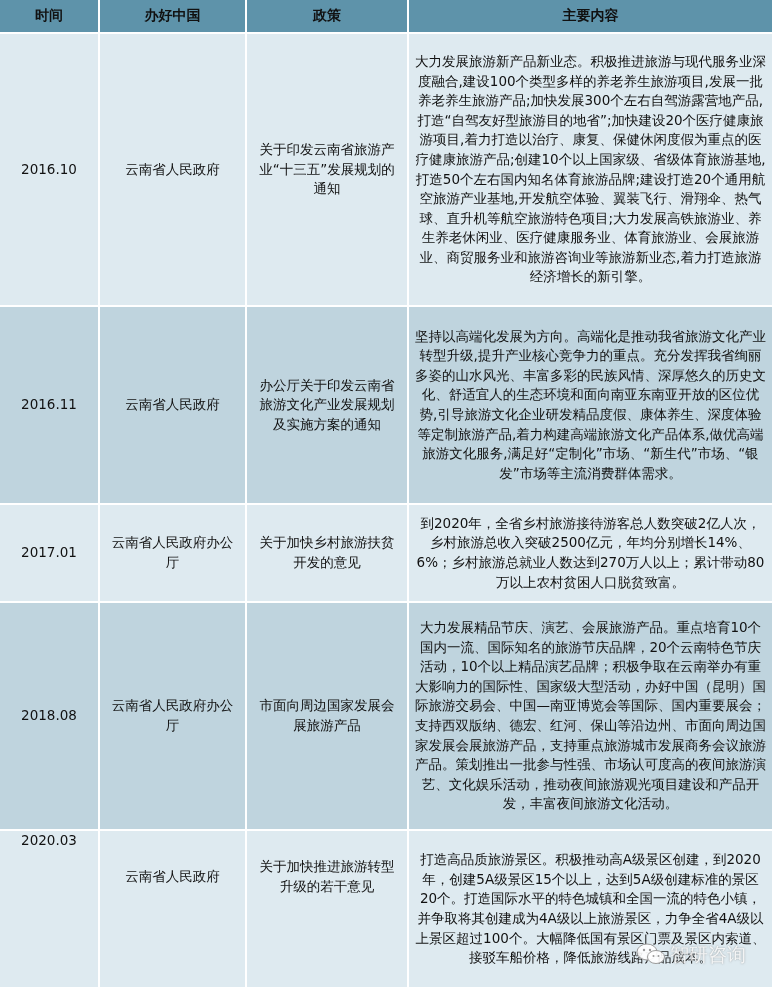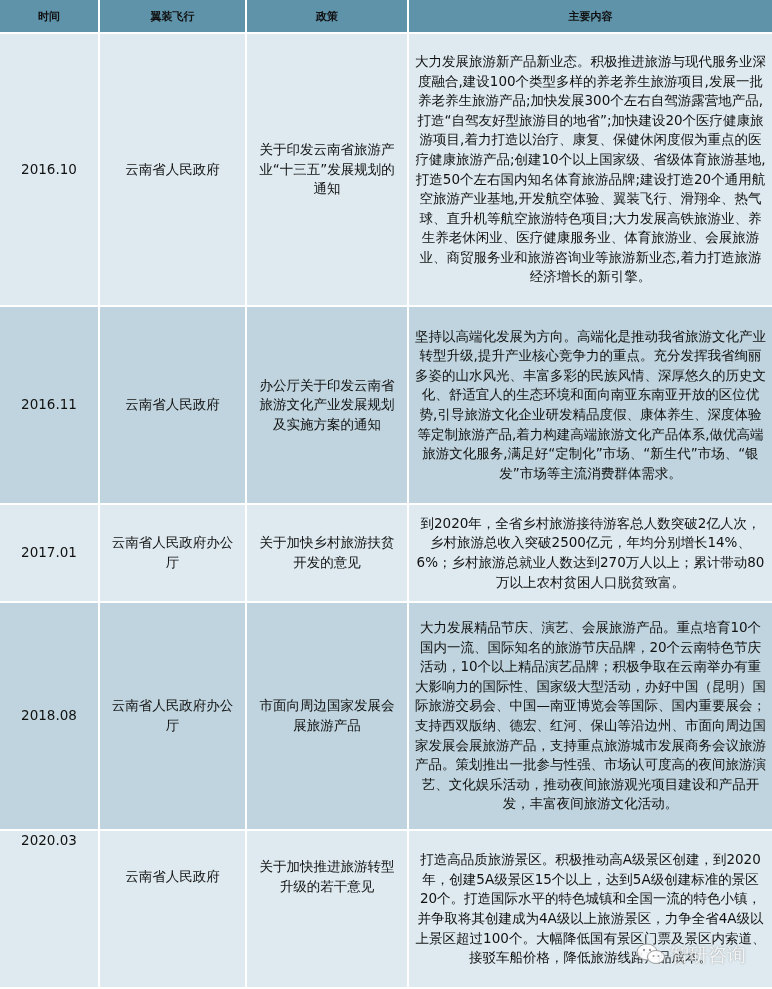--- a/index.html
+++ b/index.html
@@ -16,21 +16,21 @@
       text-align: center;
       vertical-align: middle;
       color: #111111;
       padding: 0 6px;
     }
     table.policy th:last-child, table.policy td:last-child { border-right: none; }
     table.policy th {
       background: #5e93aa;
       color: #111111;
       font-weight: bold;
-      font-size: 11px;
+      font-size: 14px;
       height: 32px;
       border-bottom: 2px solid #ffffff;
       font-family: Liberation Serif, serif;
     }
     table.policy td { font-size: 13.5px; line-height: 19.6px; }
     tr.light td { background: #deeaf0; }
     tr.dark td { background: #bfd4de; }
     td.content { padding: 0 6px 0 8px; }
     .watermark {
       position: absolute; left: 636px; top: 942px;
@@ -48,21 +48,21 @@
 <table class="policy">
   <colgroup>
     <col style="width:100px">
     <col style="width:147px">
     <col style="width:162px">
     <col style="width:363px">
   </colgroup>
   <thead>
     <tr>
       <th>时间</th>
-      <th>翼装飞行</th>
+      <th>办好中国</th>
       <th>政策</th>
       <th>主要内容</th>
     </tr>
   </thead>
   <tbody>
     <tr class="light" style="height:273px">
       <td>2016.10</td>
       <td>云南省人民政府</td>
       <td>关于印发云南省旅游产业“十三五”发展规划的通知</td>
       <td class="content">大力发展旅游新产品新业态。积极推进旅游与现代服务业深度融合,建设100个类型多样的养老养生旅游项目,发展一批养老养生旅游产品;加快发展300个左右自驾游露营地产品,打造“自驾友好型旅游目的地省”;加快建设20个医疗健康旅游项目,着力打造以治疗、康复、保健休闲度假为重点的医疗健康旅游产品;创建10个以上国家级、省级体育旅游基地,打造50个左右国内知名体育旅游品牌;建设打造20个通用航空旅游产业基地,开发航空体验、翼装飞行、滑翔伞、热气球、直升机等航空旅游特色项目;大力发展高铁旅游业、养生养老休闲业、医疗健康服务业、体育旅游业、会展旅游业、商贸服务业和旅游咨询业等旅游新业态,着力打造旅游经济增长的新引擎。</td>

